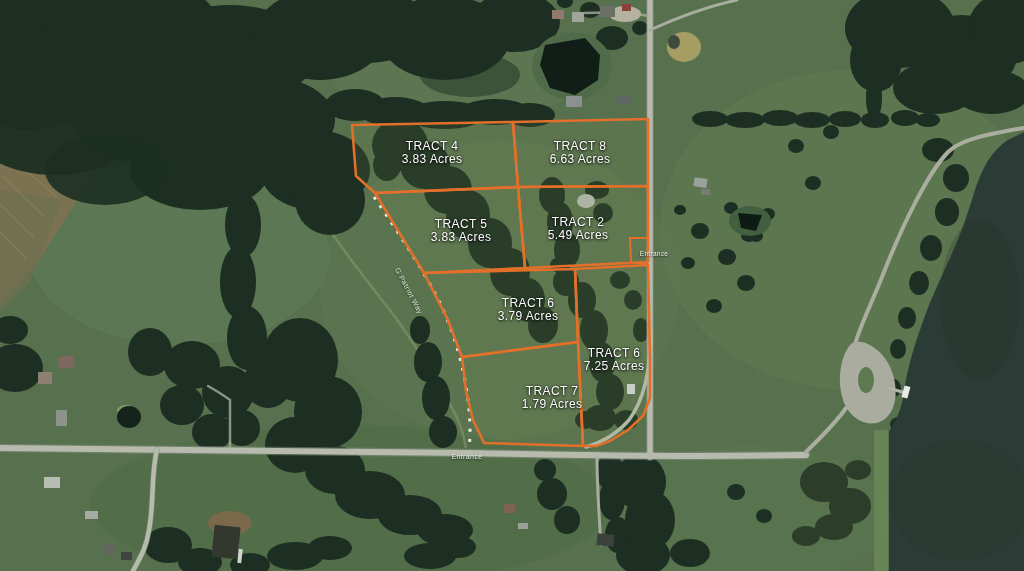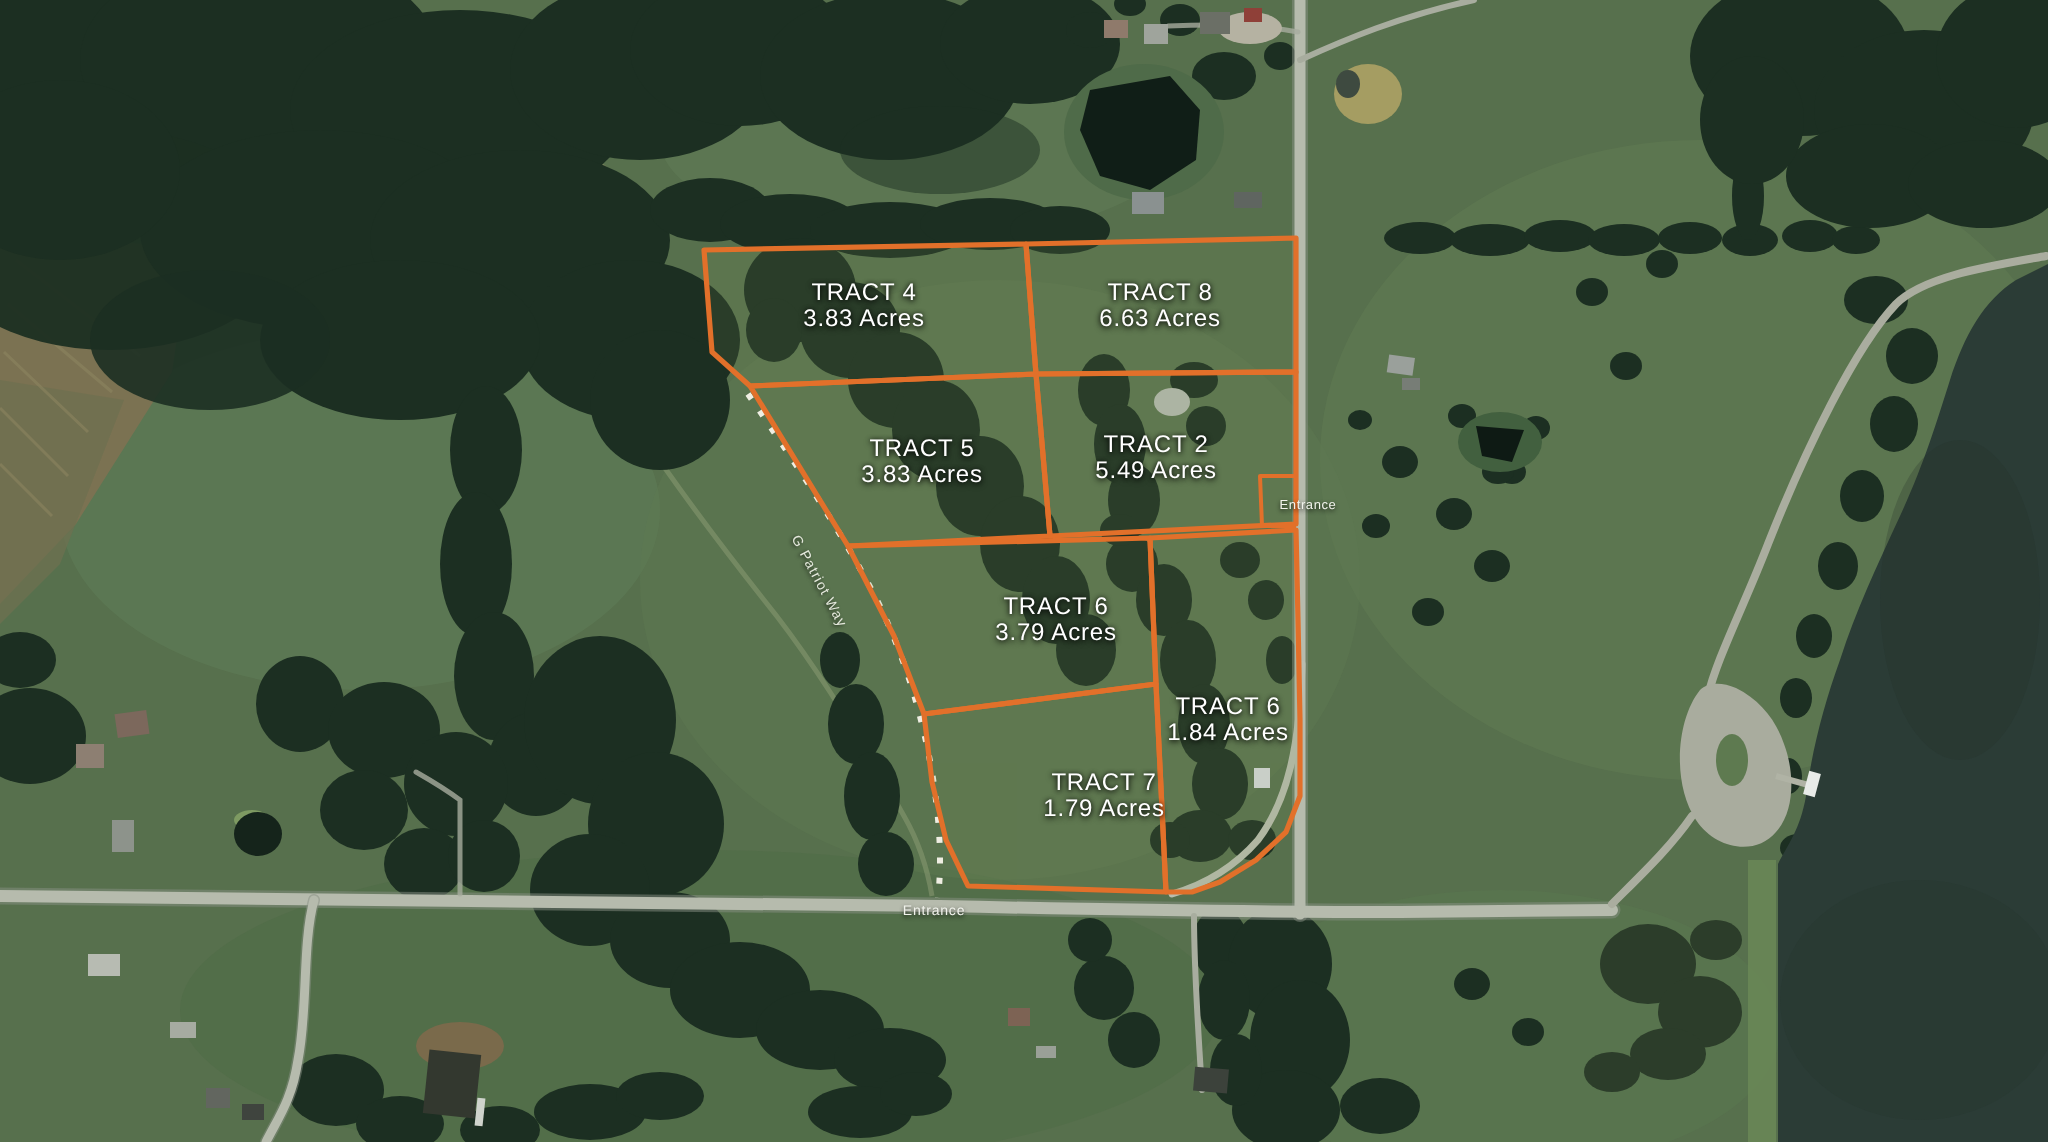--- a/index.html
+++ b/index.html
@@ -314,21 +314,21 @@
   <div class="tract-label" style="left:580px;top:153px">
     <div>TRACT 8</div>
     <div>6.63 Acres</div>
   </div>
   <div class="tract-label" style="left:578px;top:229px">
     <div>TRACT 2</div>
     <div>5.49 Acres</div>
   </div>
   <div class="tract-label" style="left:614px;top:360px">
     <div>TRACT 6</div>
-    <div>1.84 Acres</div>
+    <div>7.25 Acres</div>
   </div>
   <div class="tract-label" style="left:432px;top:153px">
     <div>TRACT 4</div>
     <div>3.83 Acres</div>
   </div>
   <div class="tract-label" style="left:461px;top:231px">
     <div>TRACT 5</div>
     <div>3.83 Acres</div>
   </div>
   <div class="tract-label" style="left:528px;top:310px">

